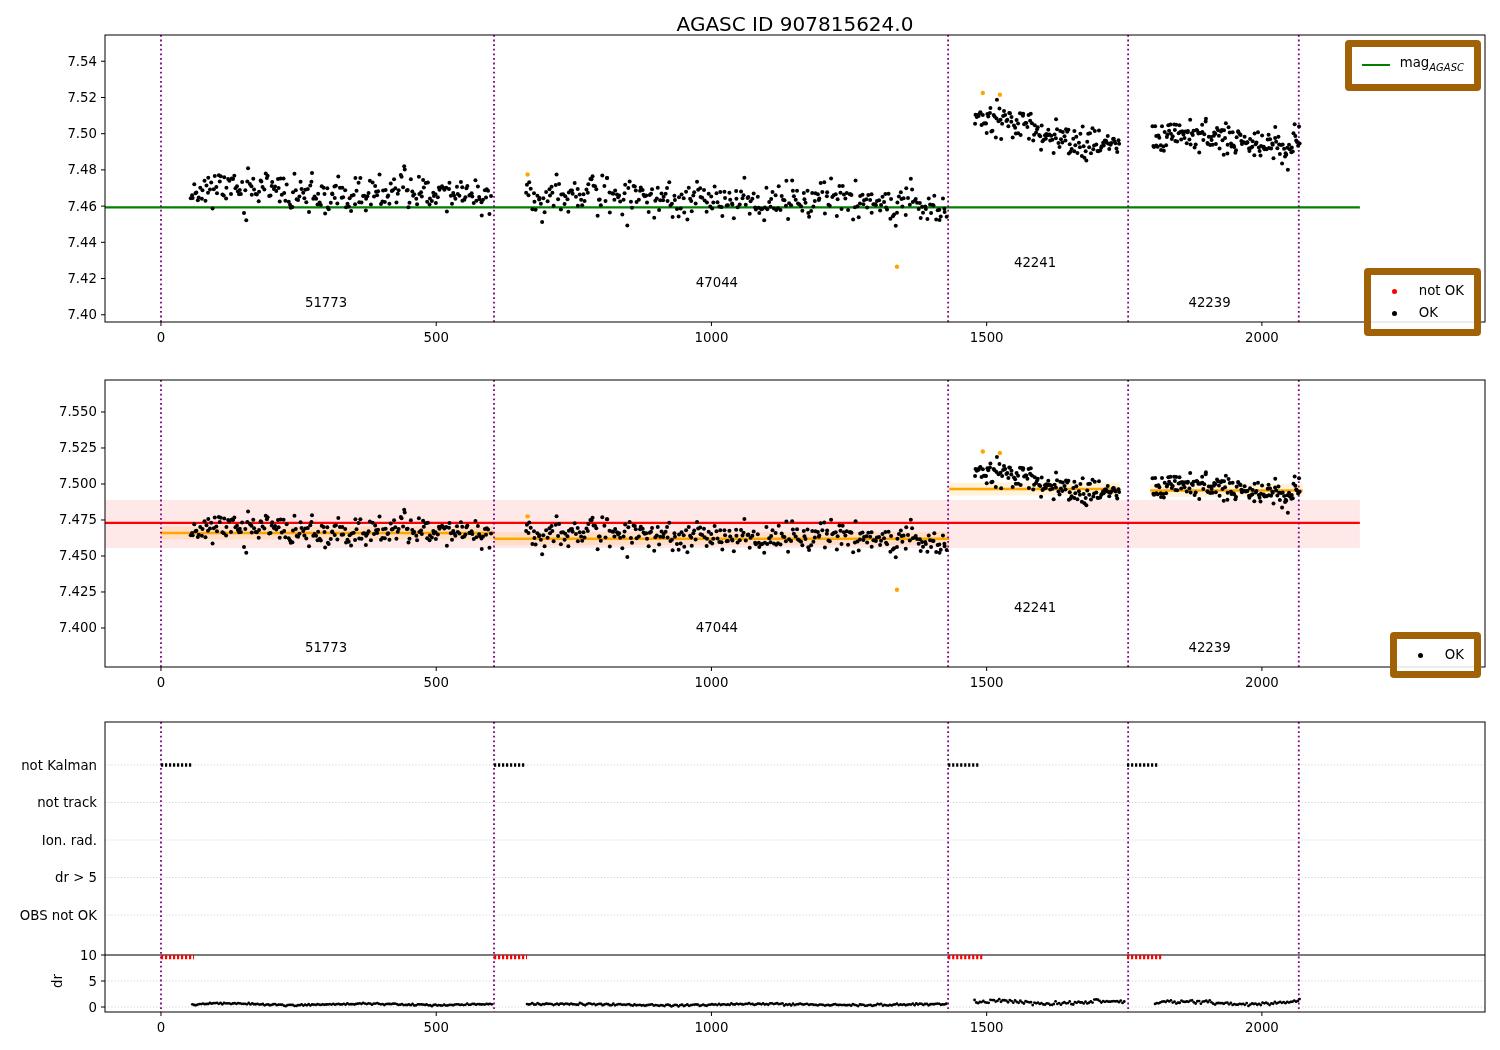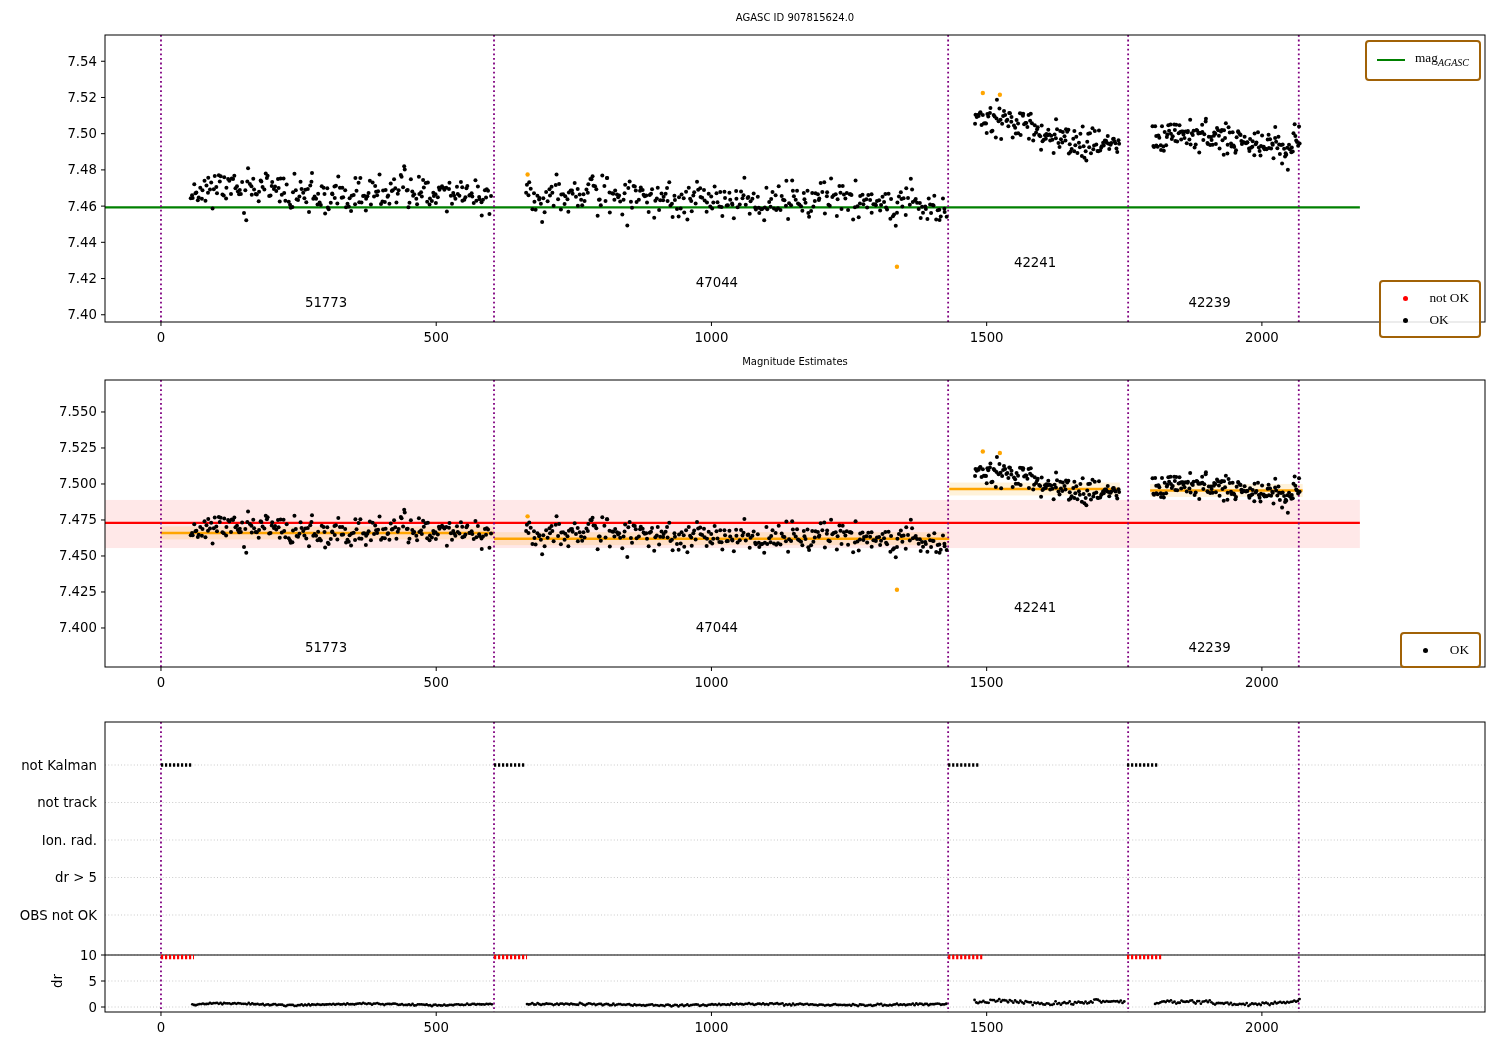--- a/index.html
+++ b/index.html
@@ -1,21 +1,21 @@
 <!DOCTYPE html>
 <html><head>
 <meta charset="utf-8">
 <style>
   html,body{margin:0;padding:0;background:#fff;}
   #figure{position:relative;width:1500px;height:1050px;background:#fff;overflow:hidden;
           font-family:"DejaVu Sans",sans-serif;color:#000;}
   svg text{font-family:"DejaVu Sans",sans-serif;fill:#000;}
-  .chart-title{position:absolute;left:105px;width:1380px;text-align:center;font-size:10px;}
-  .legend{position:absolute;right:19px;border:2px solid #a16207;border-radius:4px;
-          background:rgba(255,255,255,.85);padding:5px 10px;font-size:13.3px;line-height:22px;font-family:Liberation Serif, serif;}
+  .chart-title{position:absolute;left:105px;width:1380px;text-align:center;font-size:20px;}
+  .legend{position:absolute;right:19px;border:7px solid #a16207;border-radius:4px;
+          background:rgba(255,255,255,.85);padding:5px 10px;font-size:13.3px;line-height:22px;}
   .legend .row{display:flex;align-items:center;white-space:nowrap;}
   .legend .swline{display:inline-block;width:28px;border-top:2.5px solid #000;margin-right:10px;}
   .legend .swdot{display:inline-block;width:28px;text-align:center;margin-right:10px;}
   .legend .swdot i{display:inline-block;width:5px;height:5px;border-radius:50%;background:#000;vertical-align:middle;}
   .legend sub{font-size:10px;font-style:italic;}
 </style>
 </head>
 <body>
 
 <div id="figure">
@@ -2519,30 +2519,29 @@
       <text x="436.2110091743119" y="1032" text-anchor="middle" font-size="13.3">500</text>
       <line x1="711.440366972477" y1="1012" x2="711.440366972477" y2="1016" stroke="#000" stroke-width="1"></line>
       <text x="711.440366972477" y="1032" text-anchor="middle" font-size="13.3">1000</text>
       <line x1="986.6697247706421" y1="1012" x2="986.6697247706421" y2="1016" stroke="#000" stroke-width="1"></line>
       <text x="986.6697247706421" y="1032" text-anchor="middle" font-size="13.3">1500</text>
       <line x1="1261.8990825688072" y1="1012" x2="1261.8990825688072" y2="1016" stroke="#000" stroke-width="1"></line>
       <text x="1261.8990825688072" y="1032" text-anchor="middle" font-size="13.3">2000</text>
     </svg>
 
   <div class="chart-title" style="top:12px">AGASC ID 907815624.0</div>
-  <div class="chart-title" style="top:356px">Magnitude Estimates</div>
 
   <div class="legend" style="top:40px">
     <div class="row">
       <span class="swline" style="border-top-color: rgb(0, 128, 0);"></span>
       <span><span>mag</span><sub>AGASC</sub></span>
     </div>
   </div>
 
-  <div class="legend" style="top:280px">
+  <div class="legend" style="top:268px">
     <div class="row">
       <span class="swdot"><i style="background: rgb(255, 0, 0);"></i></span>
       <span>not OK</span>
     </div>
     <div class="row">
       <span class="swdot"><i style="background: rgb(0, 0, 0);"></i></span>
       <span>OK</span>
     </div>
   </div>
 

